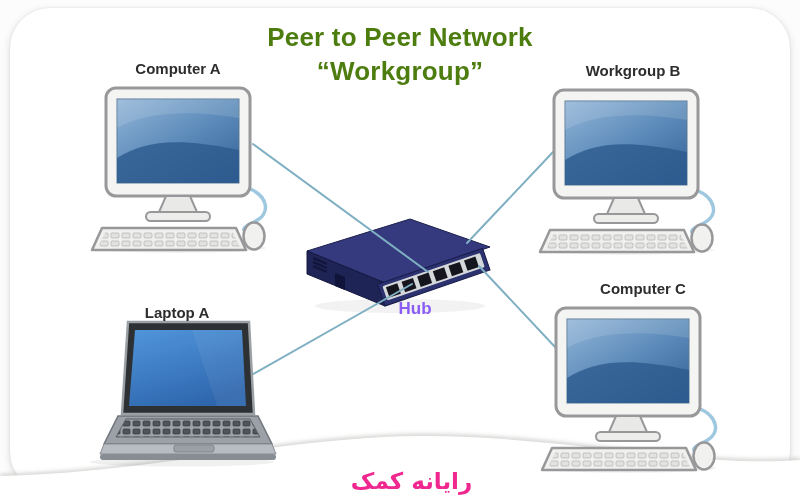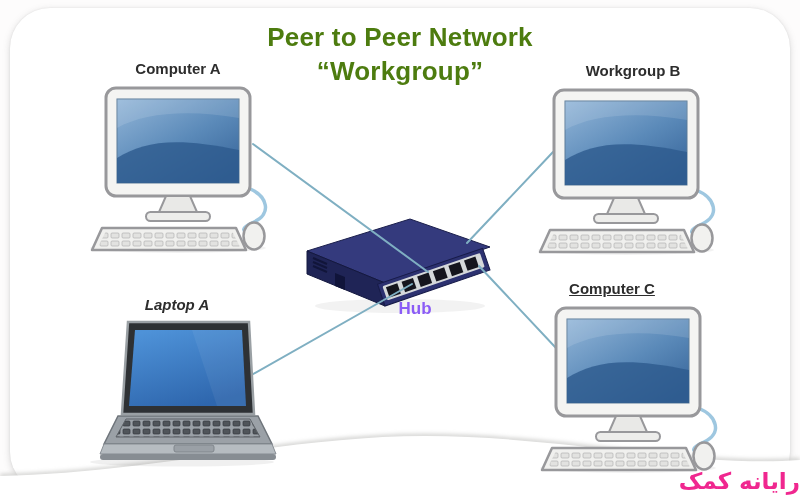--- a/index.html
+++ b/index.html
@@ -20,21 +20,21 @@
   }
   .node-label{
     position:absolute;width:180px;text-align:center;
     font-size:15px;font-weight:bold;color:#2d2d2d;
   }
   .hub-label{
     position:absolute;left:375px;top:299px;width:80px;text-align:center;
     font-size:17px;font-weight:bold;color:#8b5cf6;
   }
   .watermark{
-    position:absolute;left:0;right:0;bottom:6px;
+    position:absolute;left:0;right:0;bottom:6px;text-align:center;
     font-family:"DejaVu Sans", sans-serif;direction:rtl;
     font-size:23px;font-weight:bold;color:#f0278f;margin-left:23px;
   }
   svg{position:absolute;overflow:visible;}
   .layer{left:0;top:0;}
 </style>
 </head>
 <body>
 
 <svg width="0" height="0">
@@ -155,17 +155,17 @@
   <path d="M110,14 L160,14 L164,90 L135,90 Z" fill="#ffffff" opacity="0.06"></path>
   <polygon points="36,100 176,100 190,128 22,128" fill="#9ba1a7" stroke="#6f757b" stroke-width="1.5"></polygon>
   <polygon points="44,103 168,103 178,121 34,121" fill="url(#keysd)" stroke="#5c6166" stroke-width="1"></polygon>
   <polygon points="22,128 190,128 194,138 18,138" fill="#b6bcc1" stroke="#878d93" stroke-width="1"></polygon>
   <rect x="92" y="129" width="40" height="7" rx="2" fill="#9aa0a6" stroke="#80868c" stroke-width="1"></rect>
   <rect x="18" y="138" width="176" height="6" rx="3" fill="#878d93"></rect>
 </svg>
 
 <div class="node-label" style="left:88px;top:60px;">Computer A</div>
 <div class="node-label" style="left:543px;top:62px;">Workgroup B</div>
-<div class="node-label" style="left:522px;top:280px;text-decoration:underline;">Computer C</div>
-<div class="node-label" style="left:87px;top:296px;font-style:italic;">Laptop A</div>
+<div class="node-label" style="left:553px;top:280px;">Computer C</div>
+<div class="node-label" style="left:87px;top:304px;">Laptop A</div>
 <div class="hub-label">Hub</div>
 
 <div class="watermark">رایانه کمک</div>
 
 </body></html>

